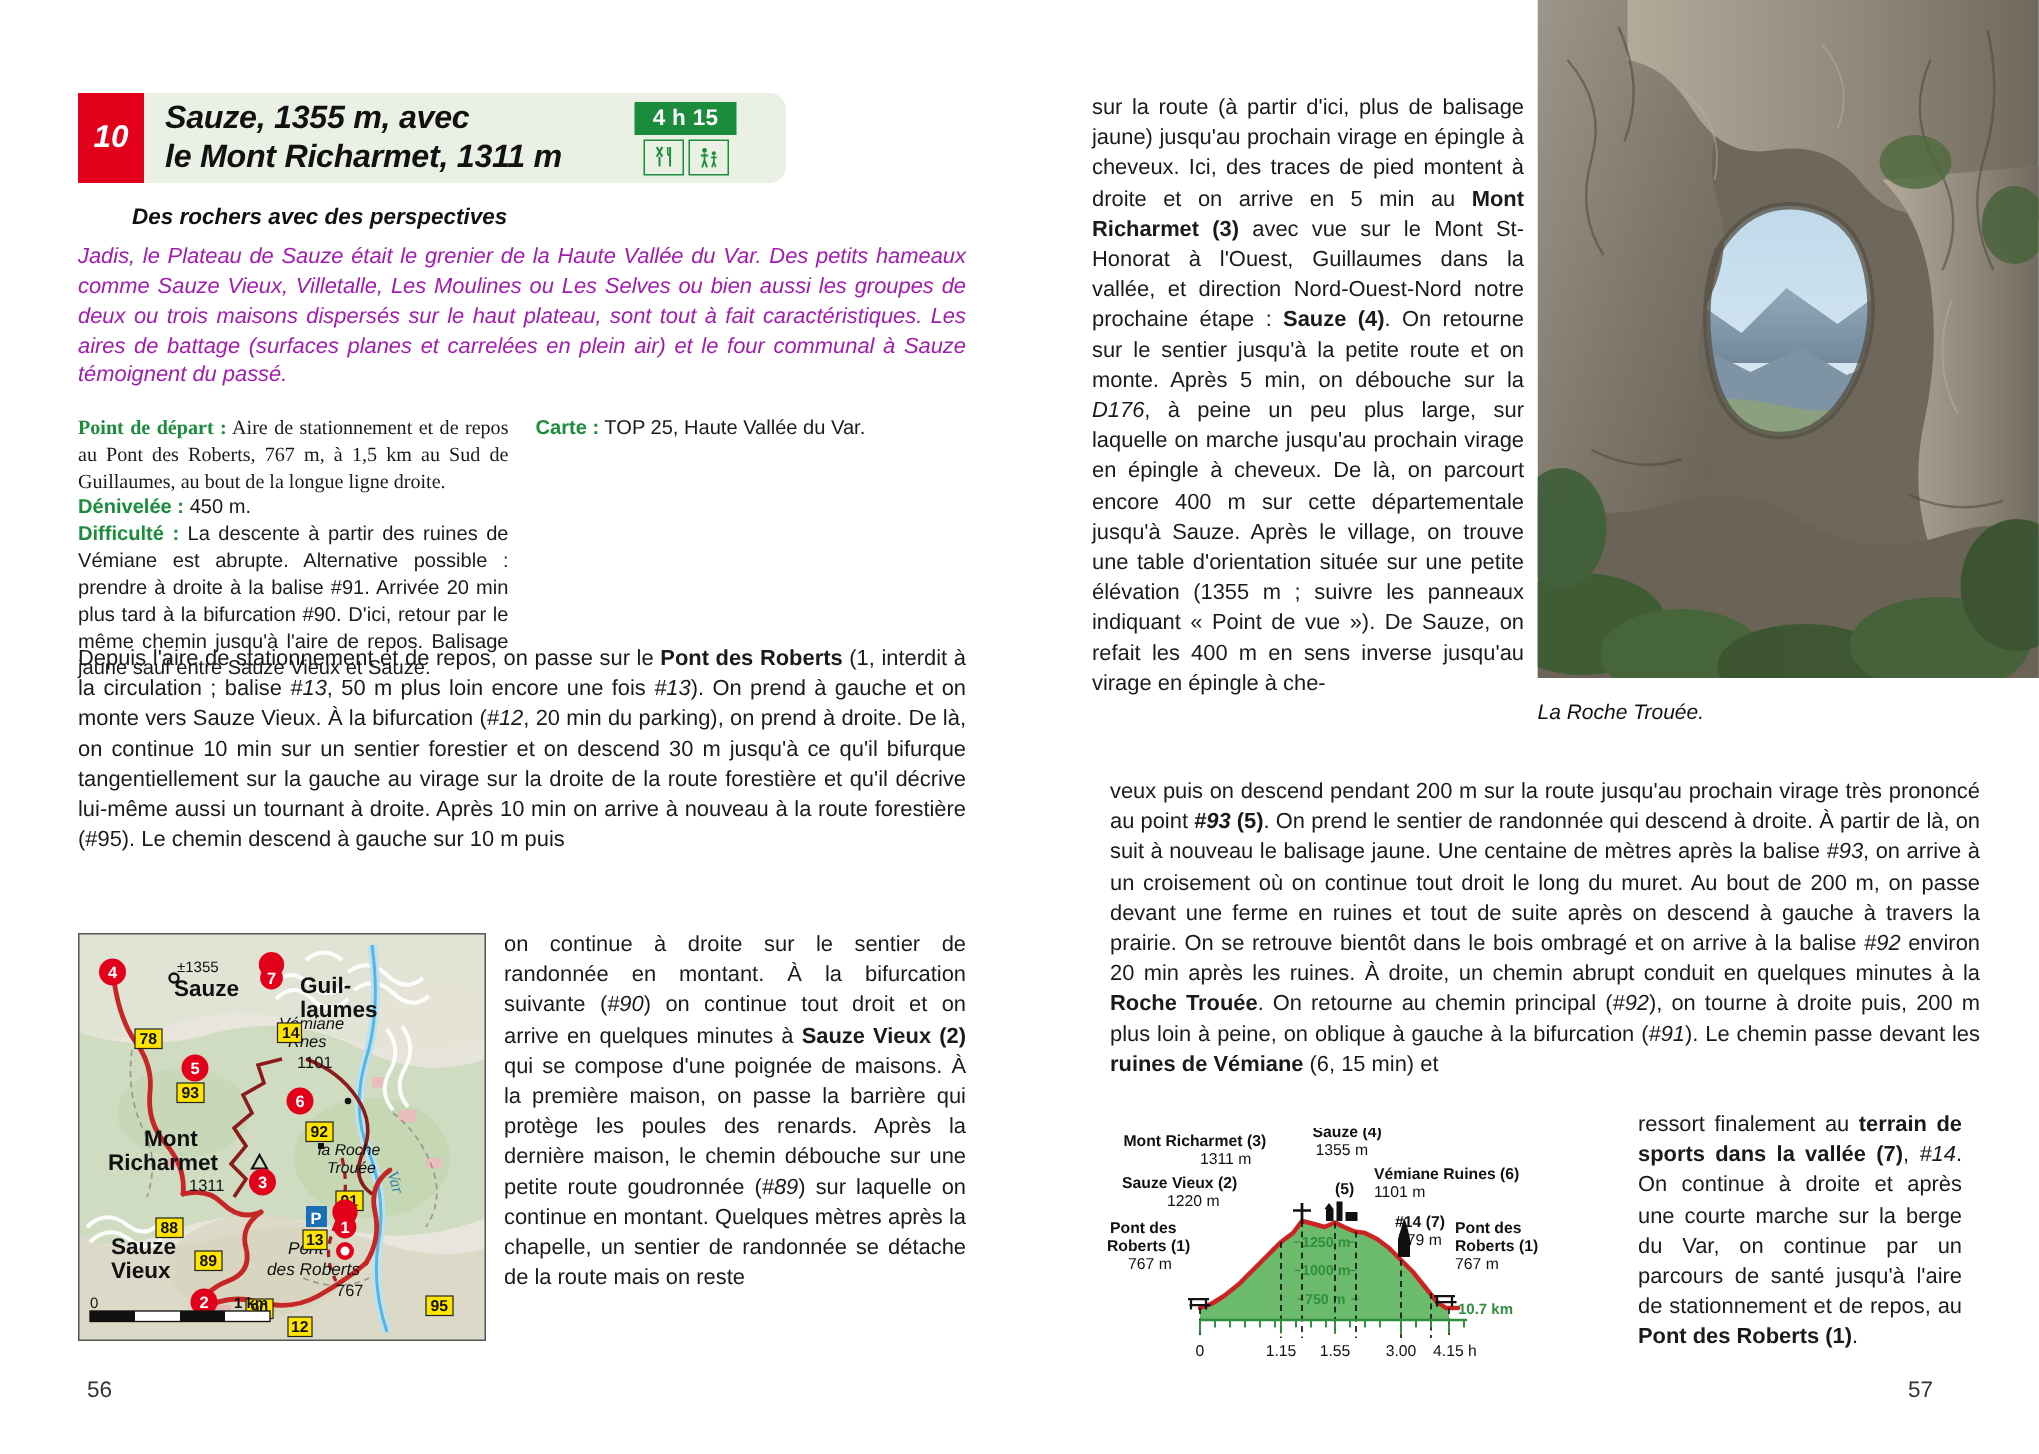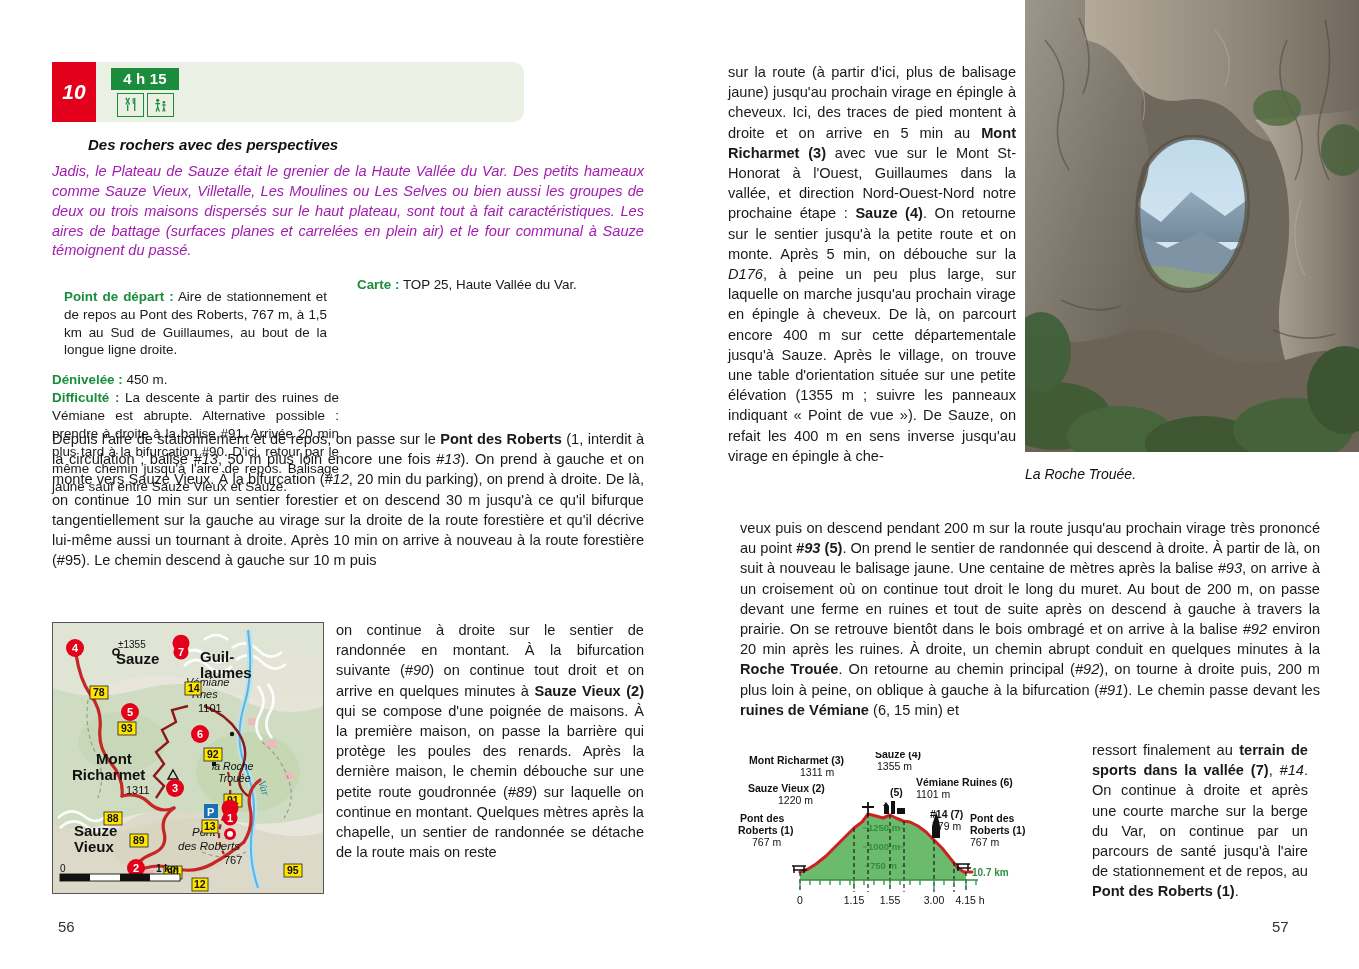--- a/index.html
+++ b/index.html
@@ -97,20 +97,24 @@
 </style>
 </head>
 <body>
 
 <div class="page">
 
   <div class="left-page">
 
     <div class="tour-header">
       <div class="tour-num">10</div>
+      <div class="tour-title">
+        <span>Sauze, 1355 m, avec</span>
+        <span>le Mont Richarmet, 1311 m</span>
+      </div>
       <div class="tour-meta">
         <div class="time-badge">4 h 15</div>
         <div class="pictos">
           <div class="picto">
             <svg width="15" height="15" viewBox="0 0 16 16" aria-hidden="true">
               <path d="M3 1 L7 8 M7 1 L3 8" stroke="#1b8c3c" stroke-width="1.4" fill="none"></path>
               <path d="M12.5 1 L12.5 15" stroke="#1b8c3c" stroke-width="1.4"></path>
               <path d="M10.8 1 L10.8 5.5 Q10.8 7 12.5 7" stroke="#1b8c3c" stroke-width="1.1" fill="none"></path>
               <path d="M5 8 L5 15" stroke="#1b8c3c" stroke-width="1.4"></path>
             </svg>
@@ -125,21 +129,21 @@
           </div>
         </div>
       </div>
     </div>
 
     <div class="subtitle" style="left:11px;width:592px;margin-left:25px;">Des rochers avec des perspectives</div>
     <div class="intro" style="left:0;">Jadis, le Plateau de Sauze était le grenier de la Haute Vallée du Var. Des petits hameaux comme Sauze Vieux, Villetalle, Les Moulines ou Les Selves ou bien aussi les groupes de deux ou trois maisons dispersés sur le haut plateau, sont tout à fait caractéristiques. Les aires de battage (surfaces planes et carrelées en plein air) et le four communal à Sauze témoignent du passé.</div>
 
     <div class="info-box" style="left:0;">
       <div class="info-col">
-        <p style="margin:12px;">
+        <p style="margin:0;font-family:Liberation Serif, serif;">
           <span class="lbl">Point de départ :</span><span> Aire de stationnement et de repos au Pont des Roberts, 767 m, à 1,5 km au Sud de Guillaumes, au bout de la longue ligne droite.</span>
         </p>
         <p style="margin:0;">
           <span class="lbl">Dénivelée :</span><span> 450 m.</span>
         </p>
         <p style="margin:0;">
           <span class="lbl">Difficulté :</span><span> La descente à partir des ruines de Vémiane est abrupte. Alternative possible : prendre à droite à la balise #91. Arrivée 20 min plus tard à la bifurcation #90. D'ici, retour par le même chemin jusqu'à l'aire de repos. Balisage jaune sauf entre Sauze Vieux et Sauze.</span>
         </p>
       </div>
       <div class="info-col">

